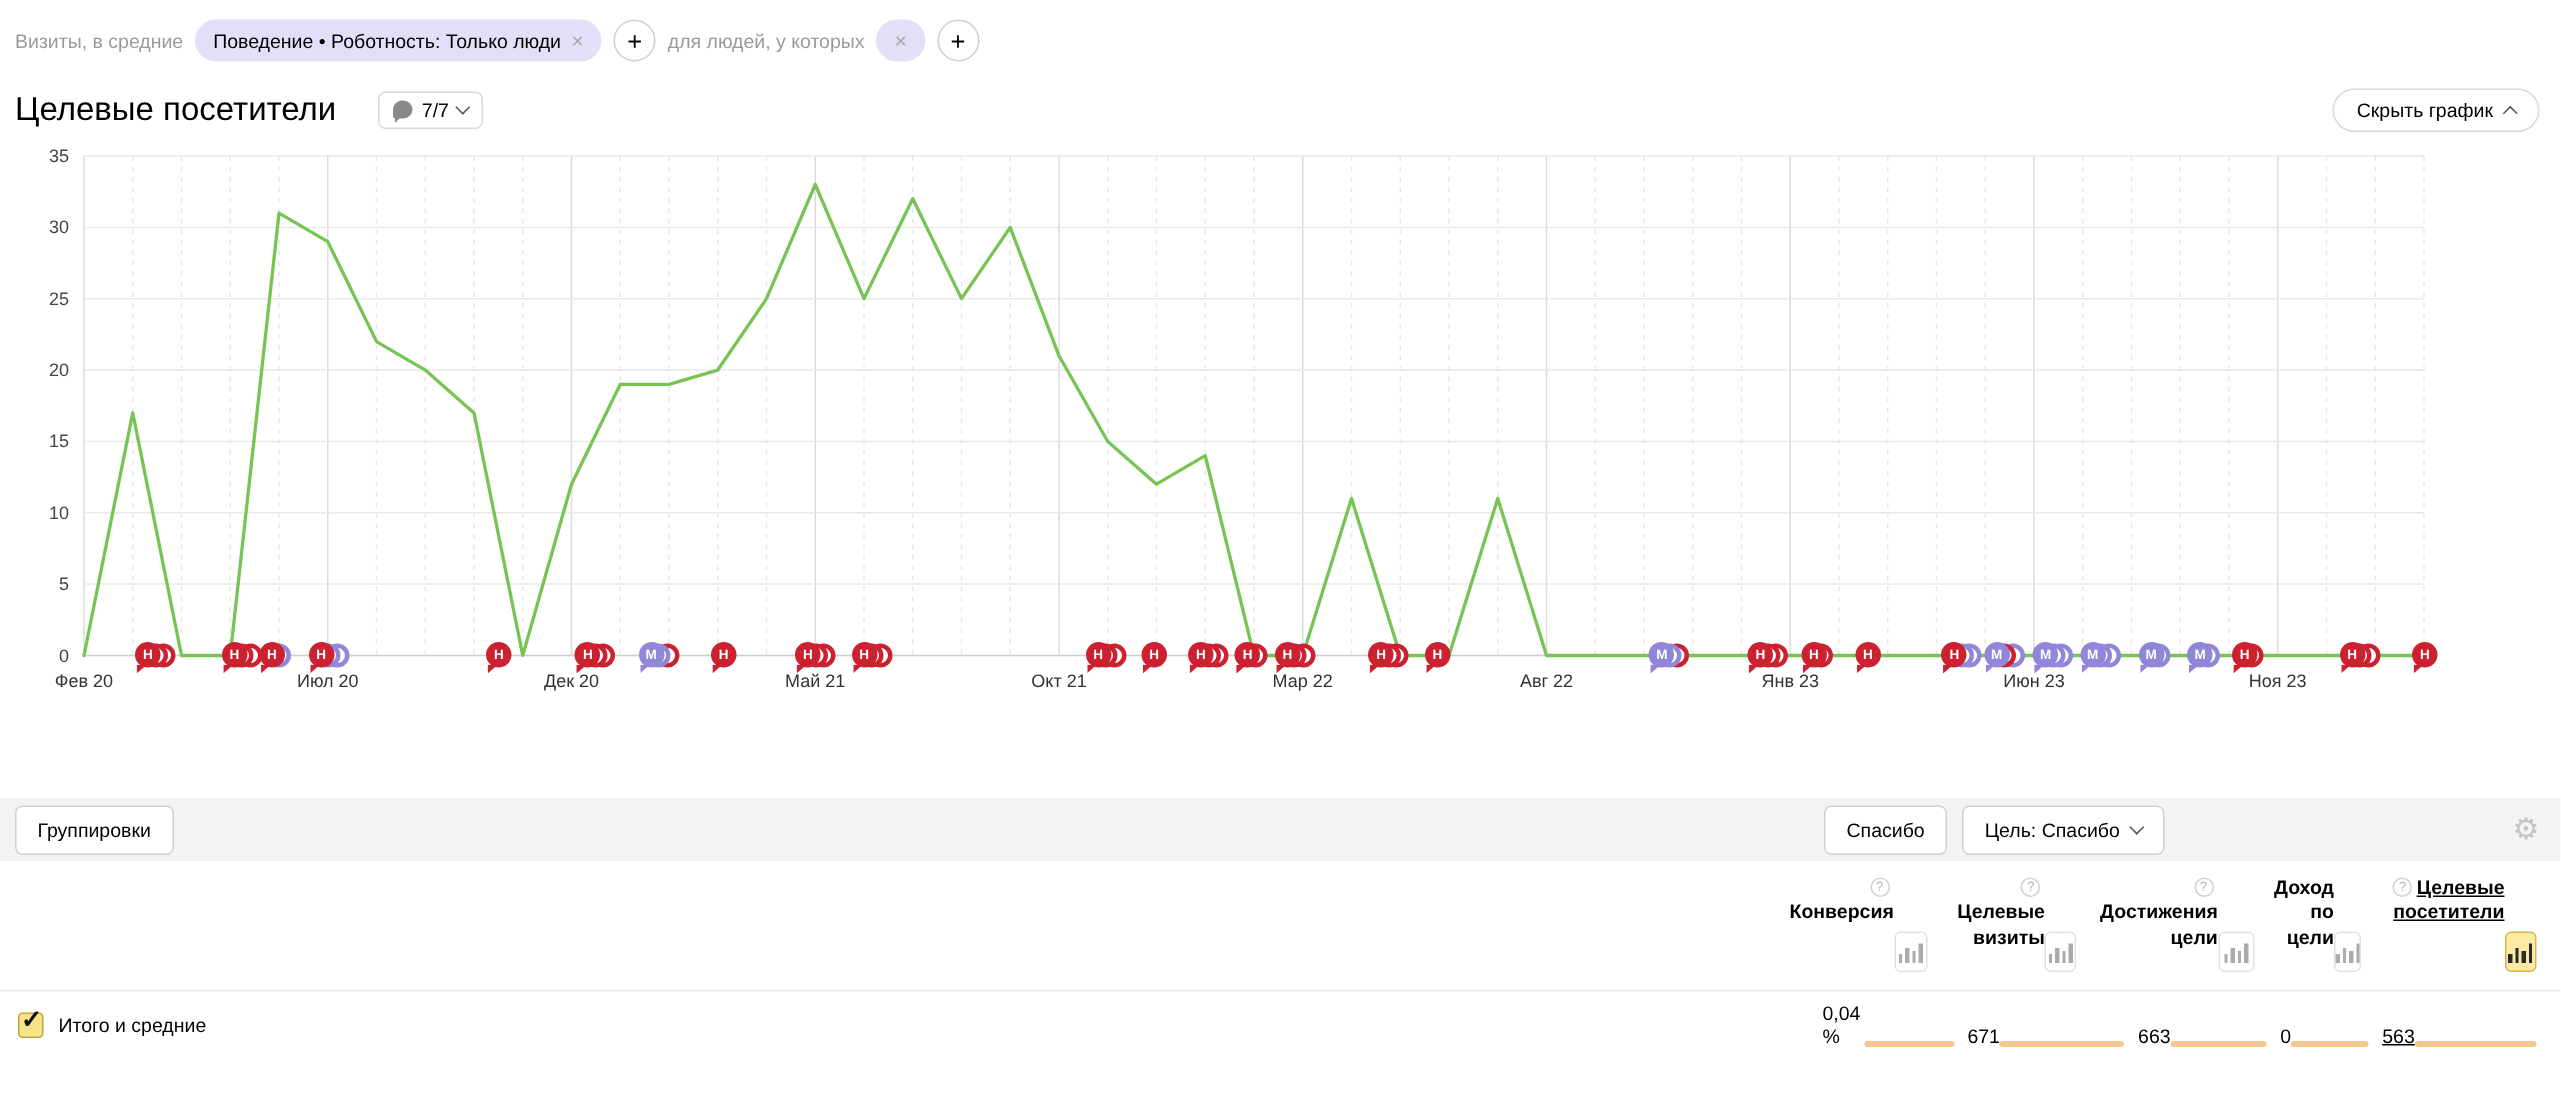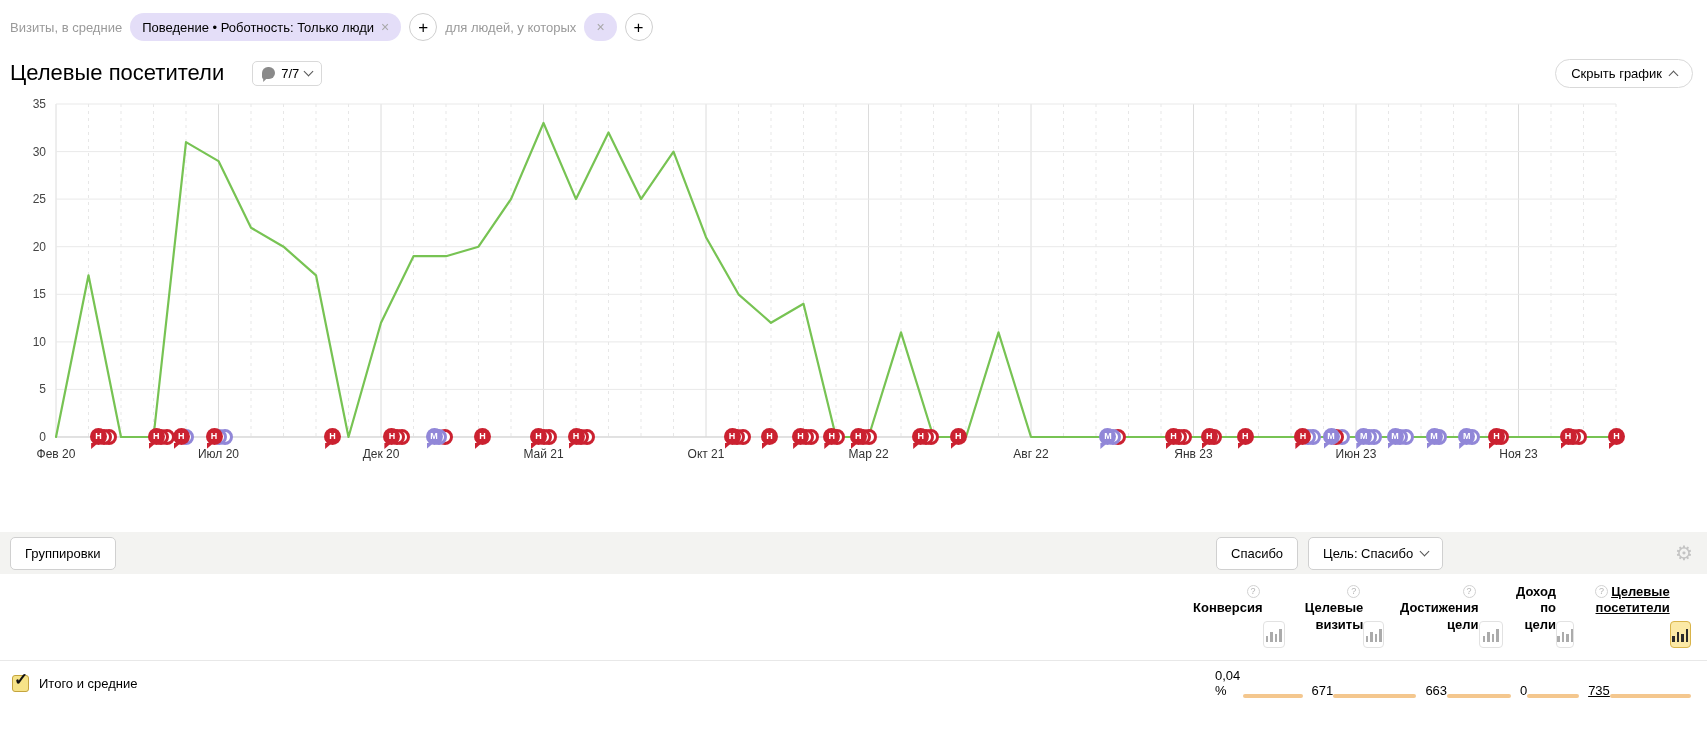--- a/index.html
+++ b/index.html
@@ -425,17 +425,17 @@
       </div>
       <div class="col c2">
         <span class="val">663</span>
         <span class="uline" style="background: rgb(244, 199, 142);"></span>
       </div>
       <div class="col c3">
         <span class="val">0</span>
         <span class="uline" style="background: rgb(244, 199, 142);"></span>
       </div>
       <div class="col c4">
-        <span class="val">735</span>
+        <span class="val">563</span>
         <span class="uline" style="background: rgb(244, 199, 142);"></span>
       </div>
     </div>
 </div>
 
 </body></html>

